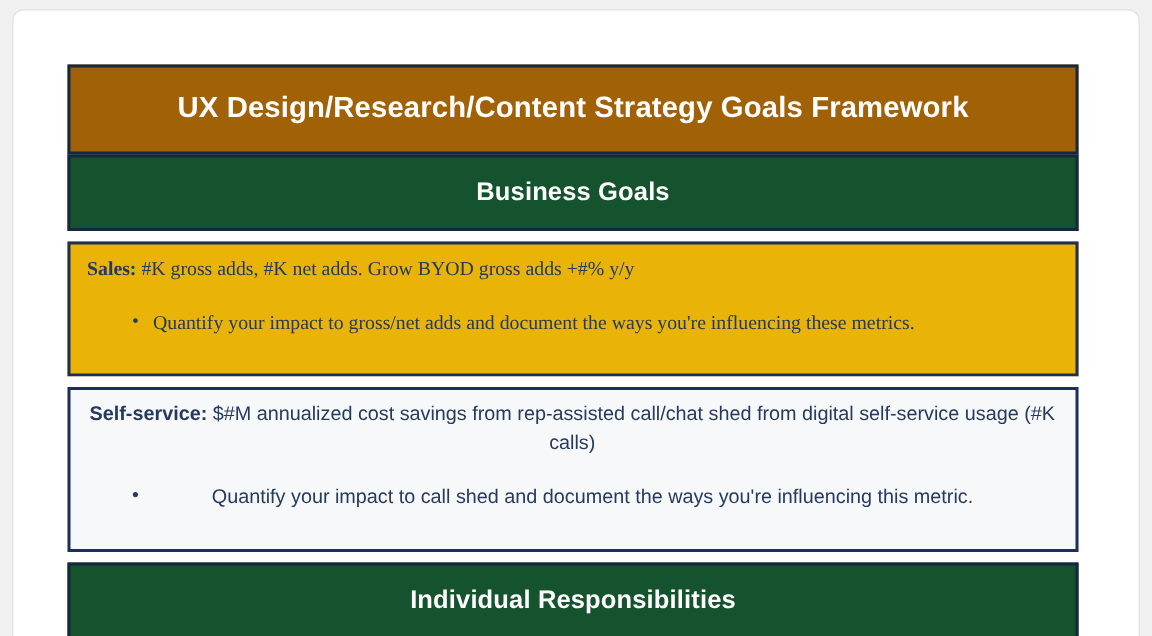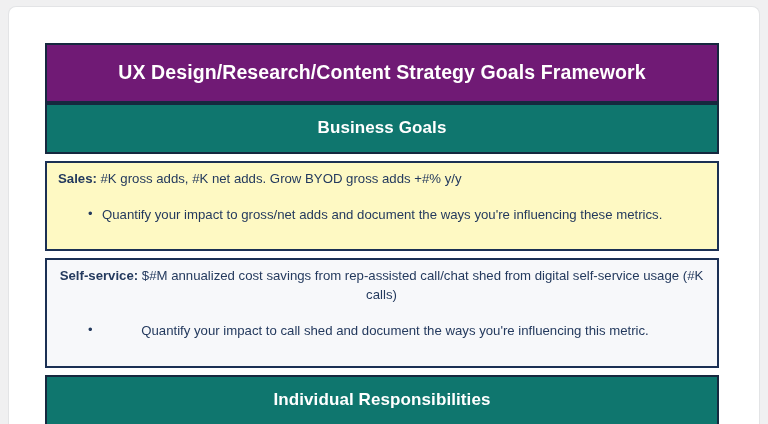--- a/index.html
+++ b/index.html
@@ -37,28 +37,28 @@
 
   .band {
     box-sizing: border-box;
     border: 2px solid #16283f;
     text-align: center;
     font-weight: bold;
     letter-spacing: .1px;
   }
 
   .band-title {
-    background: #701a75;
+    background: #a16207;
     color: #ffffff;
     font-size: 19.5px;
     padding: 16px 10px 17px;
   }
 
   .band-section {
-    background: #0f766e;
+    background: #14532d;
     color: #ffffff;
     font-size: 17px;
     padding: 13px 10px 14px;
   }
 
   .band-sub {
     background: #dce2ee;
     color: #737373;
     font-size: 15px;
     padding: 12px 10px 13px;
@@ -67,21 +67,21 @@
   .cell {
     box-sizing: border-box;
     border: 2px solid #1b3054;
     color: #243a5e;
     font-size: 13.2px;
     line-height: 1.42;
     padding: 7px 12px 8px 11px;
     text-align: left;
   }
 
-  .cell-white { background: #fef9c3; }
+  .cell-white { background: #eab308; font-family: Liberation Serif, serif; }
   .cell-tint  { background: #f7f8fa; text-align: center; }
 
   .gap-row td {
     height: 7px;
     padding: 0;
     border: none;
     background: #ffffff;
   }
 
   .lead { margin: 0 0 1px 0; }

